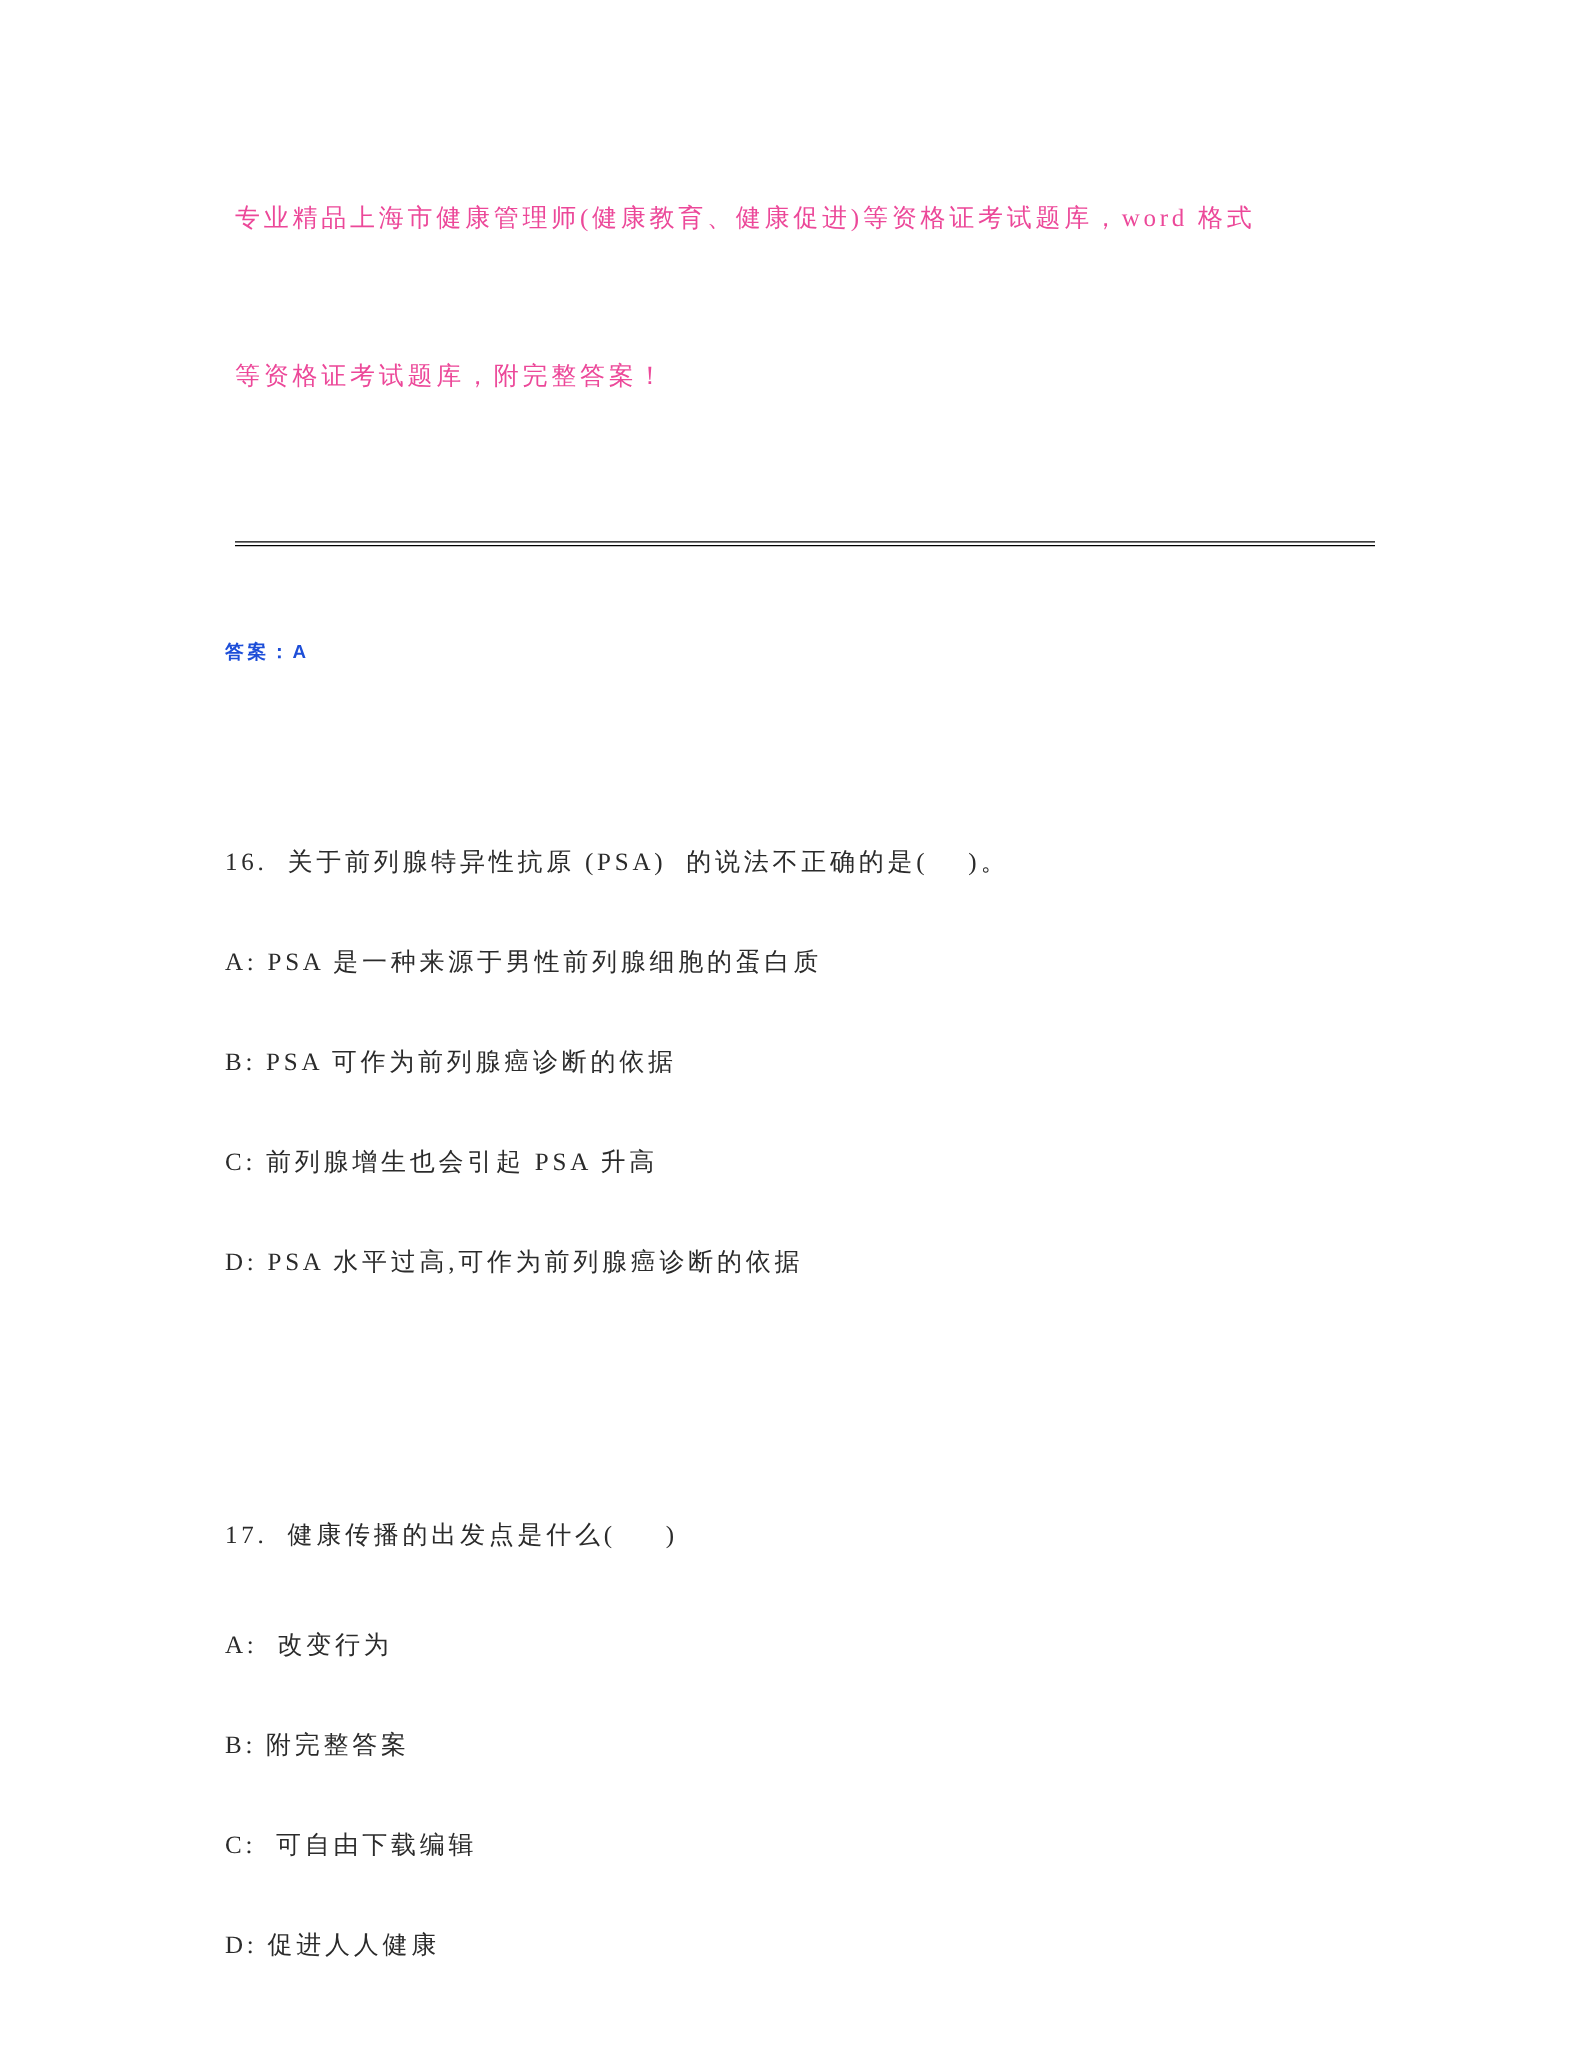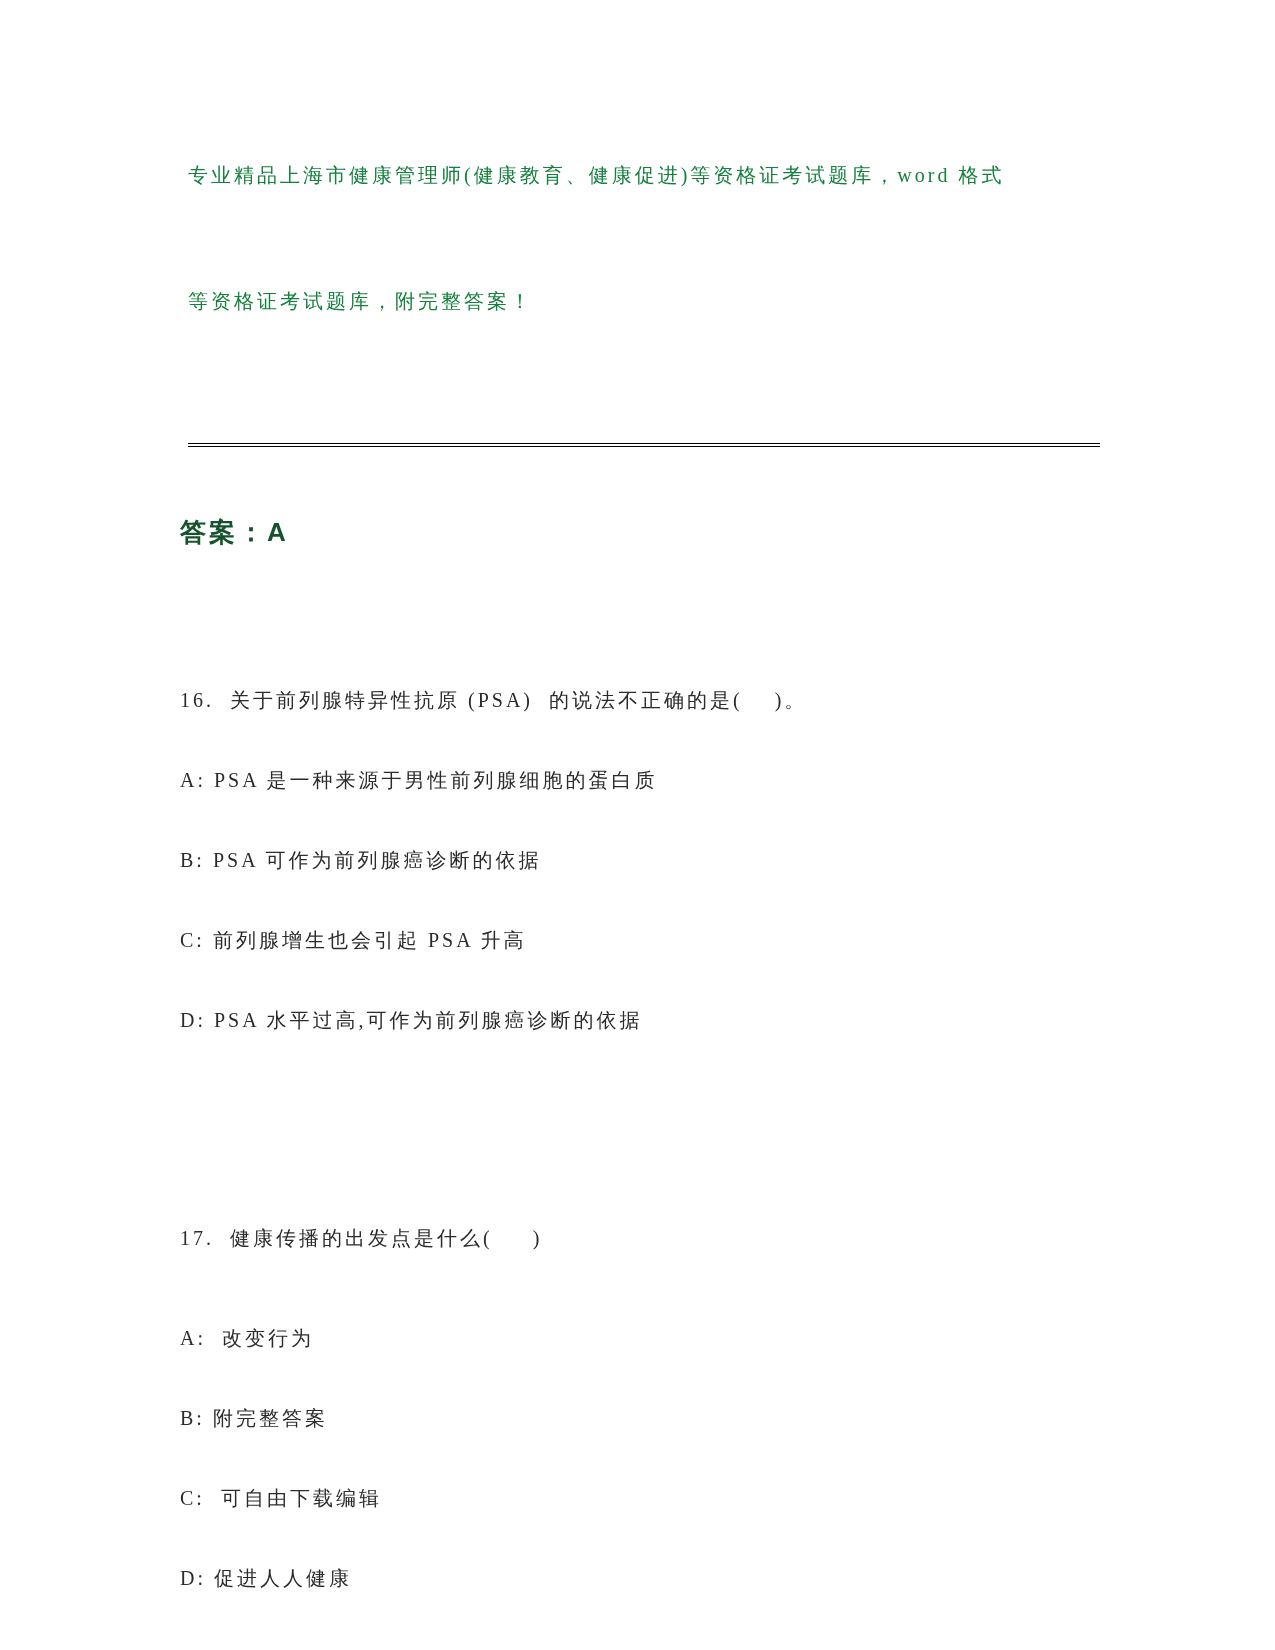--- a/index.html
+++ b/index.html
@@ -16,48 +16,48 @@
     font-family: "Liberation Serif", "DejaVu Serif", serif;
     color: #2b2b2b;
   }
   
   .doc-header {
     margin: 70px 0 0 188px;
     width: 912px;
     font-size: 20px;
     line-height: 42px;
     letter-spacing: 3px;
-    color: #15803d;
-    padding-bottom: 37px;
+    color: #ec4899;
+    padding-bottom: 27px;
     border-bottom: 4px double #000000;
     white-space: pre-wrap;
   }
   
   .doc-body {
     margin-left: 180px;
     padding-right: 50px;
     white-space: pre-wrap;
   }
   .line {
     font-size: 20px;
     line-height: 44px;
     letter-spacing: 3px;
   }
   .answer-line {
     font-family: "Liberation Sans", "DejaVu Sans", sans-serif;
     font-weight: bold;
-    font-size: 26px;
+    font-size: 15px;
     line-height: 44px;
     letter-spacing: 3px;
-    color: #14532d;
+    color: #1d4ed8;
   }
   .top-answer { margin-top: 9px; }
   .q16 { margin-top: 34px; }
   .q17 { margin-top: 48px; }
-  .q17 .first-option { margin-top: 20px; }
+  .q17 .first-option { margin-top: 8px; }
 </style>
 </head>
 <body>
 
 <div class="page">
 
   <header class="doc-header">
     <div>专业精品上海市健康管理师(健康教育、健康促进)等资格证考试题库，word 格式</div>
     <div>等资格证考试题库，附完整答案！</div>
   </header>

